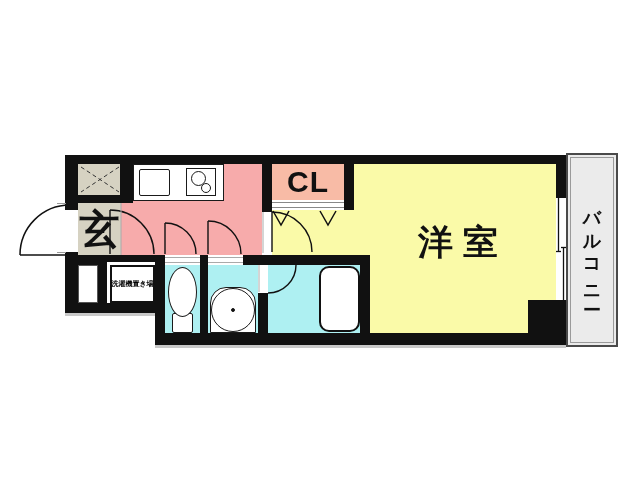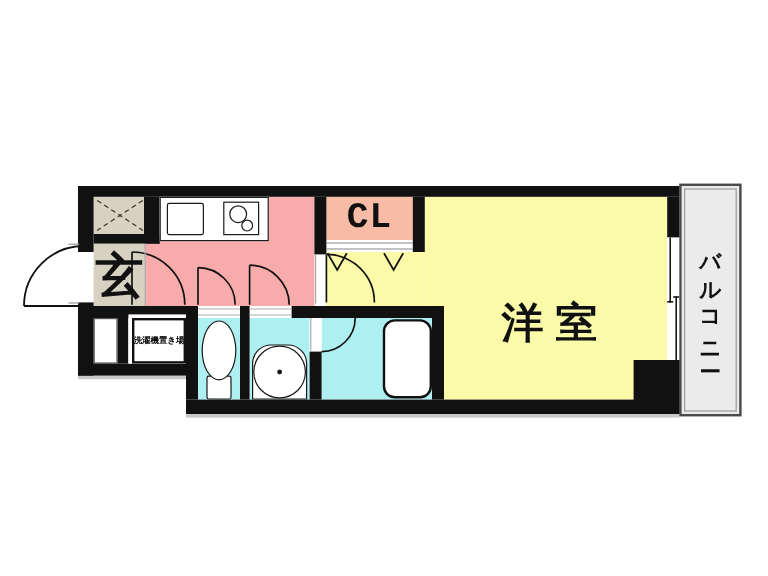--- a/index.html
+++ b/index.html
@@ -12,24 +12,24 @@
   .yellow{background:#fafaa8;}
   .cyan{background:#aef0f2;}
   .beige{background:#d6d2c2;}
   .white{background:#ffffff;}
   
   .wall{position:absolute;background:#111;z-index:3;}
   .shadow{position:absolute;background:#c8c8c8;z-index:2;}
   
   .fixture{position:absolute;background:#fff;border:1.5px solid #1a1a1a;box-sizing:border-box;z-index:4;}
   
-  .label{position:absolute;z-index:5;color:#111;display:flex;align-items:center;justify-content:center;font-family:Liberation Mono, monospace;}
+  .label{position:absolute;z-index:5;color:#111;display:flex;align-items:center;justify-content:center;}
   .genkan-label{font-family:"Liberation Serif","DejaVu Serif",serif;font-size:40px;font-weight:900;}
   .cl-label{font-size:30px;font-weight:700;letter-spacing:1px;}
-  .room-label{flex-direction:row;font-weight:700;line-height:1.12;text-align:center;align-items:flex-end;}
+  .room-label{flex-direction:column;font-weight:700;line-height:1.12;text-align:center;}
   .room-name{font-size:35px;letter-spacing:10px;text-indent:10px;}
   .room-size{font-size:35px;letter-spacing:1px;}
   .laundry-label{font-size:7px;font-weight:700;white-space:nowrap;}
   
   .balcony{position:absolute;left:566px;top:153px;width:52px;height:194px;background:#ebebeb;
            border:2px solid #4a4a4a;box-sizing:border-box;z-index:1;}
   .balcony-inner{position:absolute;left:2px;top:2px;right:2px;bottom:2px;border:1px solid #9a9a9a;
                  display:flex;align-items:center;justify-content:center;}
   .balcony-text{writing-mode:vertical-rl;text-orientation:mixed;font-size:18px;font-weight:600;
                 letter-spacing:5px;color:#111;}

